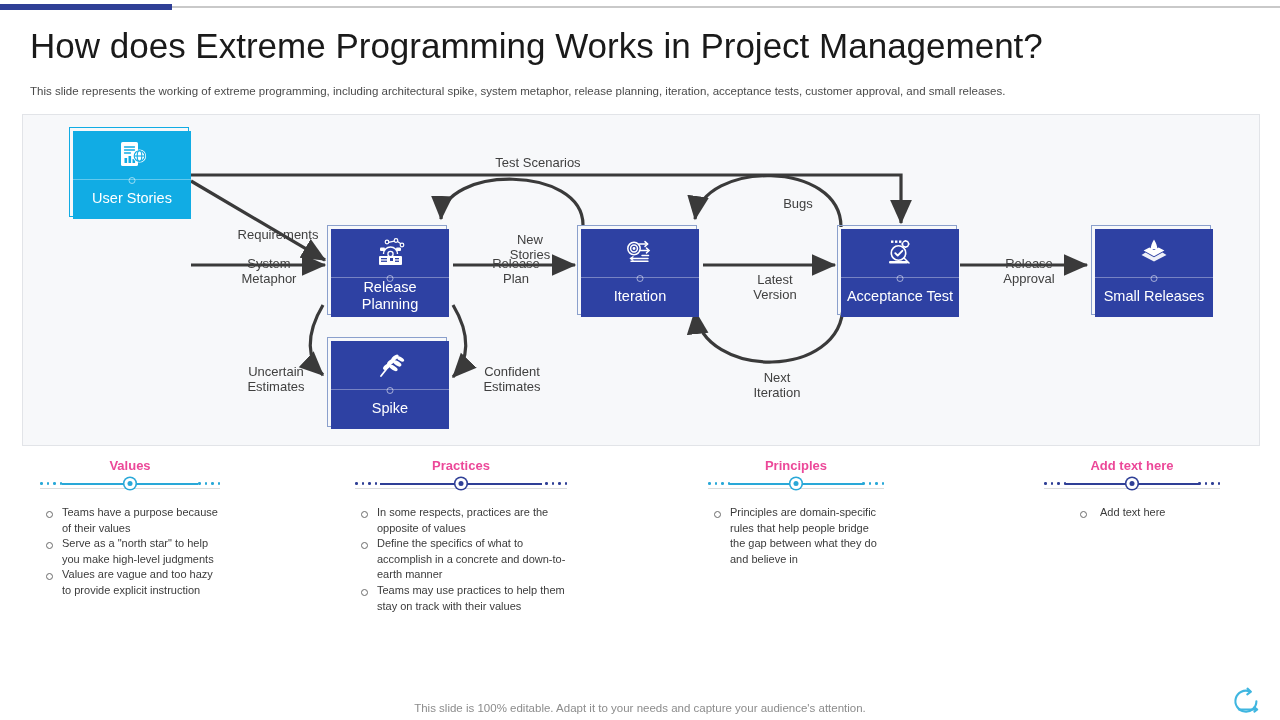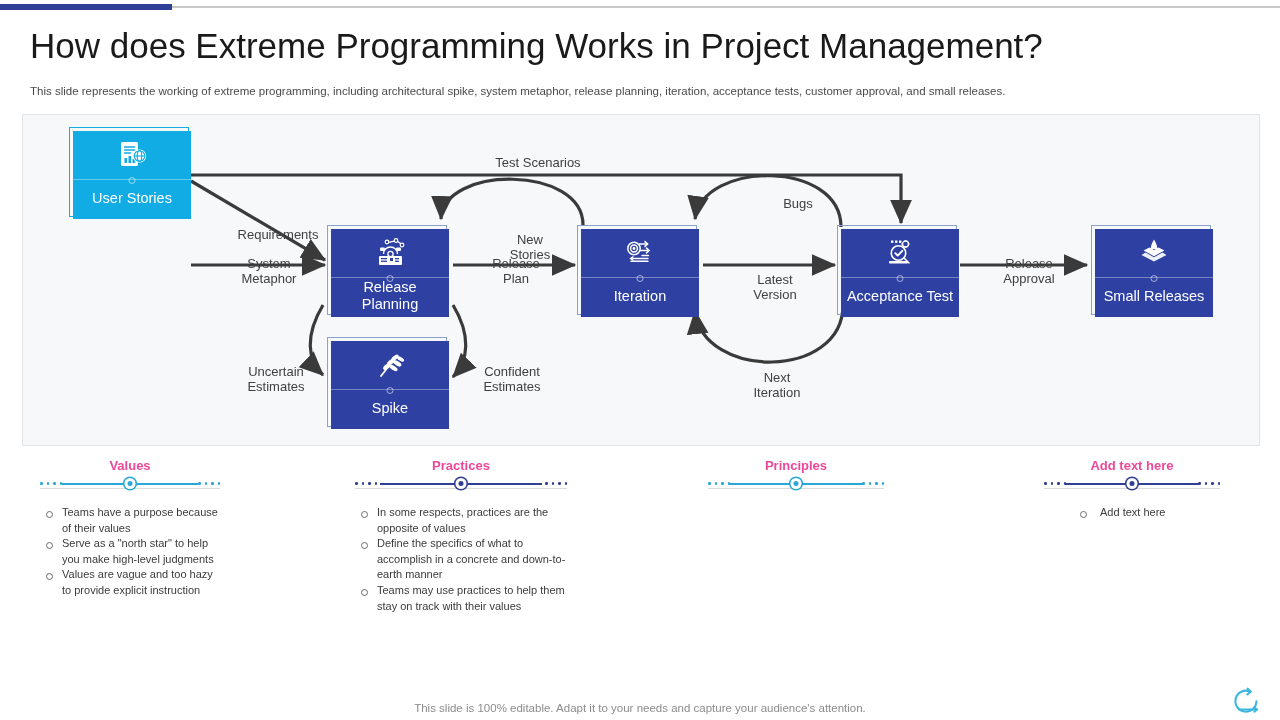--- a/index.html
+++ b/index.html
@@ -399,20 +399,23 @@
           <i class="dot" style="background:#29a8d8"></i>
           <i class="dot" style="background:#29a8d8"></i>
           <i class="dot" style="background:#29a8d8"></i>
         </span>
     </div>
     <div class="linebar" style="background:#29a8d8"></div>
     <div class="knob" style="box-shadow:0 0 0 1.6px #29a8d8">
         <i style="background:#29a8d8"></i>
       </div>
   </div>
+  <ul class="bullets">
+    <li>Principles are domain-specific rules that help people bridge the gap between what they do and believe in</li>
+  </ul>
 </div>
 
 <div class="col centered" style="left:1044px;width:176px;">
   <div class="coltitle">Add text here</div>
   <div class="sep">
     <div class="hairline"></div>
     <div class="dots">
       <span class="dleft">
           <i class="dot" style="background:#2f3f96"></i>
           <i class="dot" style="background:#2f3f96"></i>

